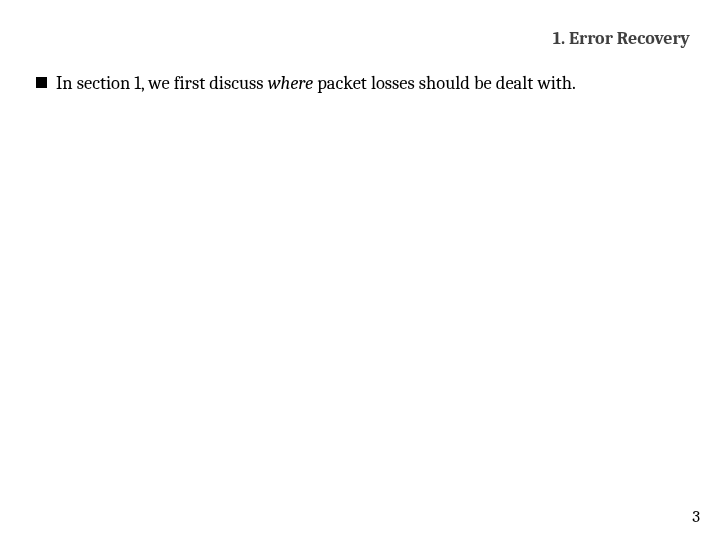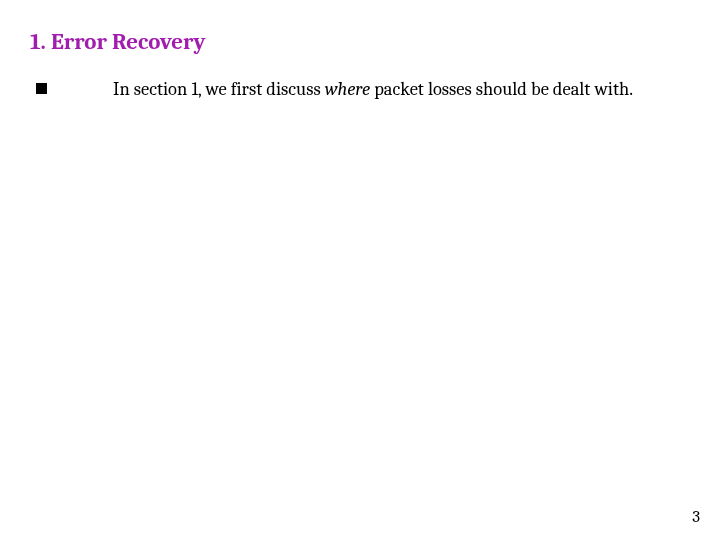--- a/index.html
+++ b/index.html
@@ -15,30 +15,29 @@
       position: relative;
       overflow: hidden;
     }
     .slide {
       width: 100%;
       height: 100%;
       padding: 28px 30px 30px 30px;
       position: relative;
     }
     .title {
-      text-align: left;
+      text-align: right;
       font-weight: bold;
-      font-size: 23px;
-      color: #a21caf;
+      font-size: 18px;
+      color: #404040;
       margin-bottom: 22px;
       font-family: Cambria, Georgia, serif;
     }
     .bullets {
       padding-left: 6px;
-      text-align: center;
     }
     .bullet-item {
       display: flex;
       align-items: flex-start;
       margin-bottom: 2px;
       line-height: 1.3;
     }
     .bullet-marker {
       flex: 0 0 auto;
       width: 11px;

